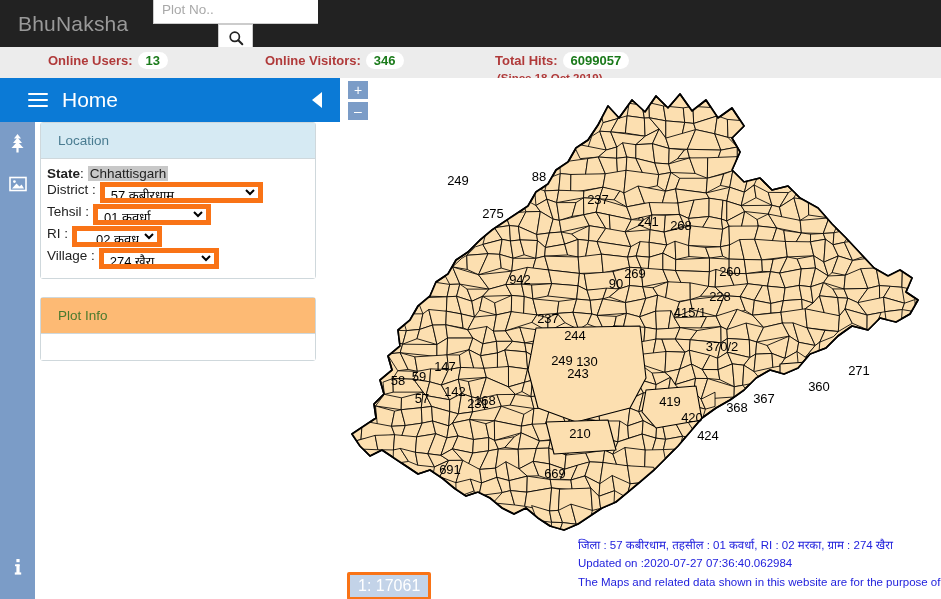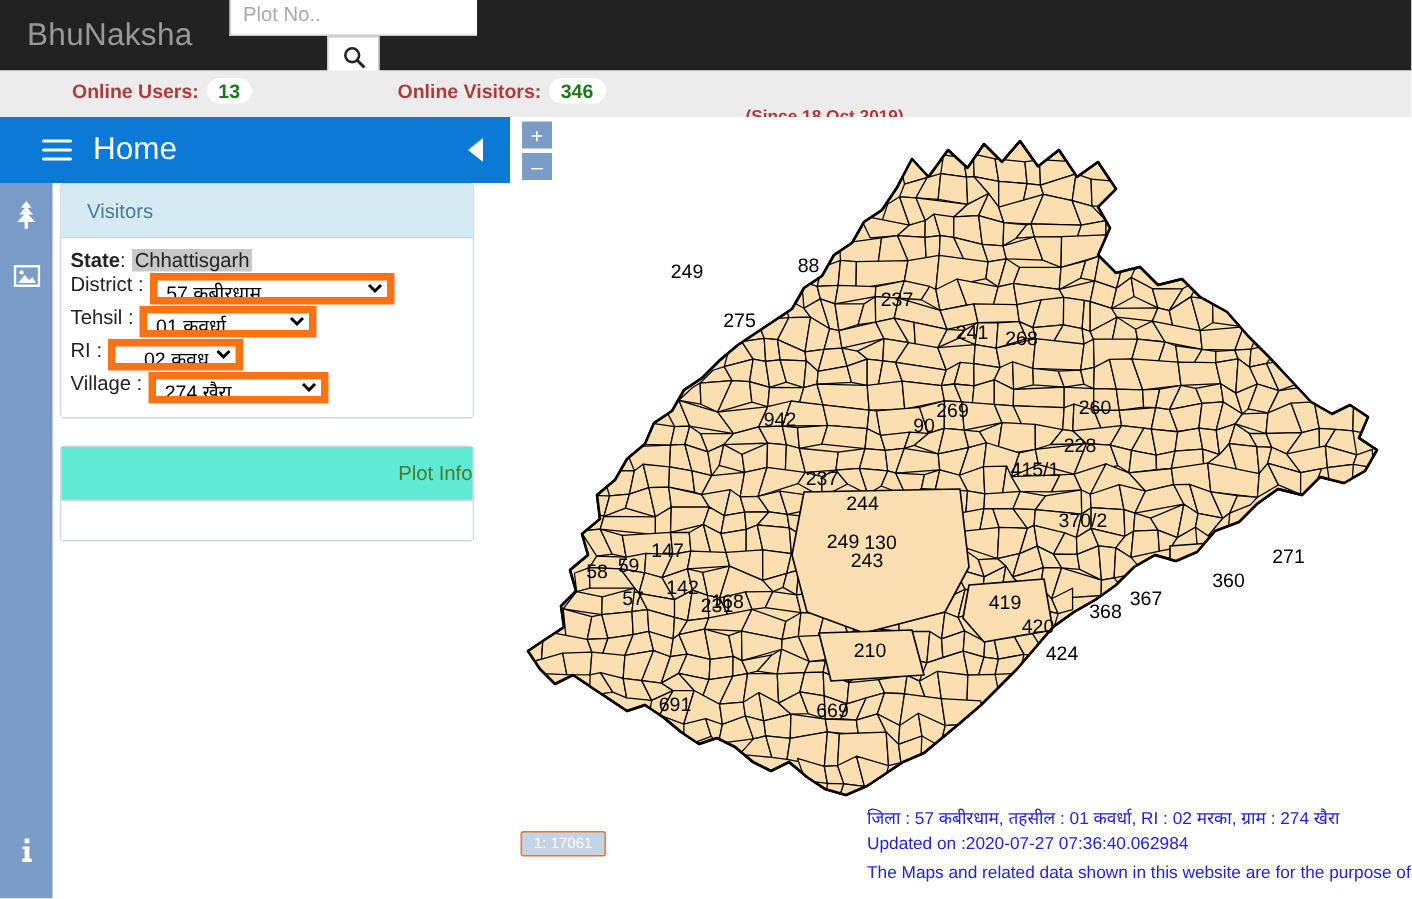--- a/index.html
+++ b/index.html
@@ -95,21 +95,21 @@
     position: absolute; left: 40px; top: 122px; width: 276px;
   }
   .panel { border: 1px solid #cfd8dc; border-radius: 3px; background: #ffffff; }
   .panel + .panel { margin-top: 18px; }
   .panel-head { padding: 10px 0 10px 17px; font-size: 13.5px; }
   .panel-body { background: #ffffff; }
 
   .panel-location .panel-head { background: #d6eaf3; color: #4a7c91; border-bottom: 1px solid #cfd8dc; }
   .panel-location .panel-body { padding: 6px 0 8px 6px; }
 
-  .panel-plotinfo .panel-head { background: #5eead4; color: #4a7a2e; border-bottom: 1px solid #cfd8dc; text-align: right; }
+  .panel-plotinfo .panel-head { background: #fdba74; color: #4a7a2e; border-bottom: 1px solid #cfd8dc; }
   .panel-plotinfo .panel-body { height: 26px; }
 
   .row { display: flex; align-items: flex-start; margin: 1px 0; font-size: 13.5px; color: #222; }
   .row .lbl { white-space: nowrap; margin-right: 4px; }
   .row .lbl b { font-weight: bold; }
   .state-val {
     background: #c8c8c8; color: #222; padding: 0 2px;
   }
   select.ddl {
     font-family: "Liberation Sans", sans-serif;
@@ -128,23 +128,23 @@
     background: #ffffff; overflow: hidden;
   }
   .zoom-ctrl { position: absolute; left: 8px; top: 3px; width: 20px; }
   .zoom-btn {
     width: 20px; height: 18px; background: #7b9cc7; color: #ffffff;
     display: flex; align-items: center; justify-content: center;
     font-size: 14px; line-height: 1; cursor: pointer; margin-bottom: 3px;
     border: none; font-family: "Liberation Sans", sans-serif;
   }
   .scalebar {
-    position: absolute; left: 7px; top: 476px;
-    background: #c3d3e8; border: 1px solid #f97316;
-    color: #ffffff; font-size: 10px; padding: 2px 8px; border-radius: 2px;
+    position: absolute; left: 7px; top: 494px;
+    background: #c3d3e8; border: 3px solid #f97316;
+    color: #ffffff; font-size: 16px; padding: 2px 8px; border-radius: 2px;
   }
   .map-svg { position: absolute; left: 0; top: 0; }
   .footnote {
     position: absolute; color: #2222dd; font-size: 11.5px; white-space: nowrap;
     font-family: "Liberation Sans", sans-serif;
   }
   #fn-loc  { left: 238px; top: 459px; }
   #fn-upd  { left: 238px; top: 479px; }
   #fn-disc { left: 238px; top: 498px; }
 
@@ -173,20 +173,23 @@
     </div>
   </div>
 
   <div class="statsbar">
     <div class="stat" id="stat-users">
       <span>Online Users:</span><span class="num">13</span>
     </div>
     <div class="stat" id="stat-visitors">
       <span>Online Visitors:</span><span class="num">346</span>
     </div>
+    <div class="stat" id="stat-hits">
+      <span>Total Hits:</span><span class="num">6099057</span>
+    </div>
   </div>
   <div class="since">(Since 18 Oct 2019)</div>
 
   <div class="rail">
     <div class="rail-icon" id="rail-tree">
       <svg width="15" height="19" viewBox="0 0 15 19" aria-hidden="true">
         <polygon points="7.5,0 11,4.5 4,4.5" fill="#fff"></polygon>
         <polygon points="7.5,3.5 12,9 3,9" fill="#fff"></polygon>
         <polygon points="7.5,7.5 13.5,14 1.5,14" fill="#fff"></polygon>
         <rect x="6.4" y="14" width="2.2" height="4.5" fill="#fff"></rect>
@@ -215,21 +218,21 @@
         <span></span>
         <span></span>
     </div>
     <div class="home-title">Home</div>
     <div class="collapse-arrow"></div>
   </div>
 
   <div class="panels">
 
     <div class="panel panel-location">
-      <div class="panel-head">Visitors</div>
+      <div class="panel-head">Location</div>
       <div class="panel-body">
 
         <div class="row">
           <span class="lbl">
             <b>State</b><span>:</span>
           </span>
           <span class="state-val">Chhattisgarh</span>
         </div>
 
         <div class="row">

